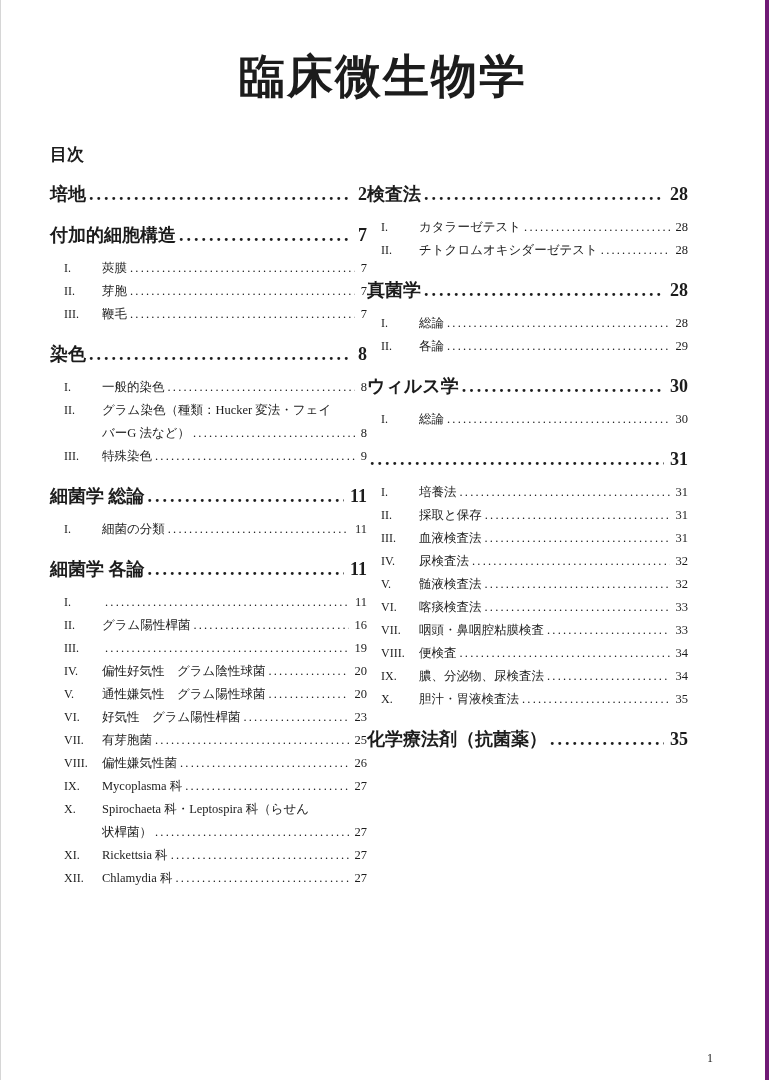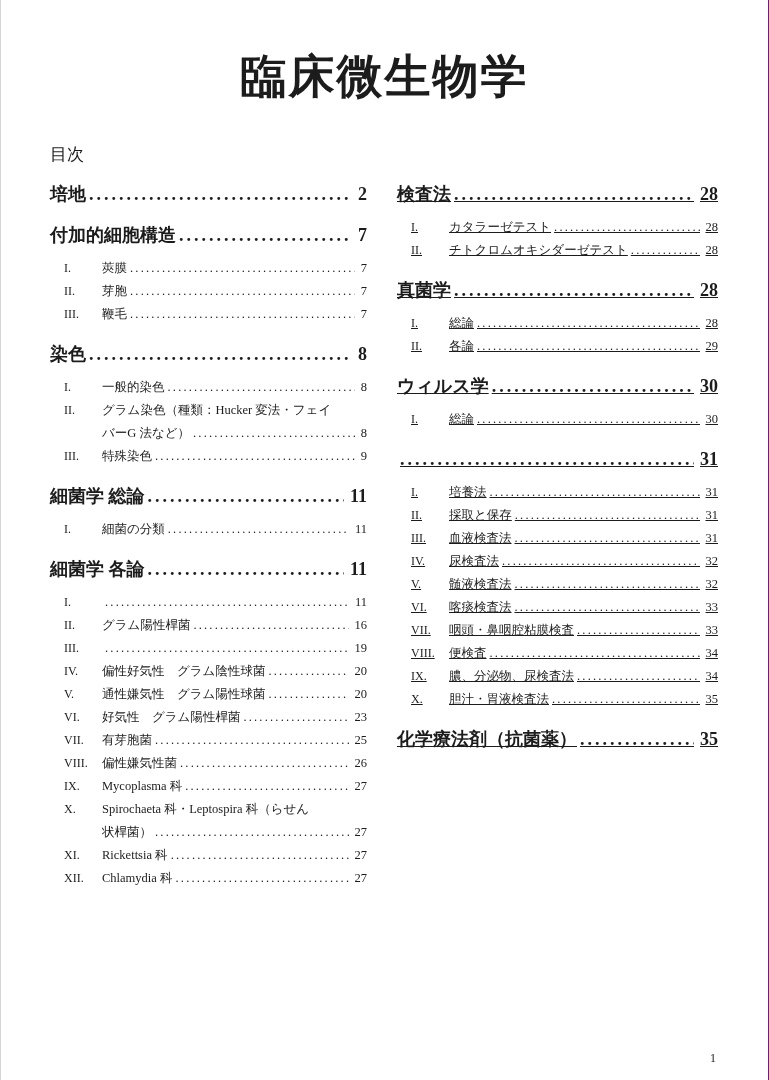--- a/index.html
+++ b/index.html
@@ -2,47 +2,46 @@
 <html><head>
 <meta charset="utf-8">
 <style>
   html,body { margin:0; padding:0; background:#ffffff; }
   .page {
     position:relative;
     width:769px; height:1080px;
     box-sizing:border-box;
     background:#ffffff;
     border-left:1px solid #d6d6d6;
-    border-right:1px solid #701a75;
+    border-right:4px solid #701a75;
     font-family:"Liberation Serif","DejaVu Serif",serif;
     color:#1c1c1c;
     overflow:hidden;
   }
   .doc-title {
     padding-top:52px;
     text-align:center;
     font-size:46px;
     font-weight:700;
     letter-spacing:2px;
     line-height:1.08;
   }
   .toc-heading {
     margin:42px 0 0 49px;
     font-family:"Liberation Sans","DejaVu Sans",sans-serif;
-    font-weight:400;
+    font-weight:700;
     font-size:17px;
     line-height:22px;
   }
   .columns {
     display:flex;
     padding-left:49px;
-    gap:30px;
   }
   .col-left  { width:317px; }
-  .col-right { width:321px;text-decoration:underline; }
+  .col-right { width:321px; }
 
   .row { display:flex; align-items:baseline; }
   .row.h {
     font-size:18px;
     font-weight:700;
     line-height:25px;
     margin:16px 0 9px 0;
   }
   .row.s {
     font-size:12.5px;

